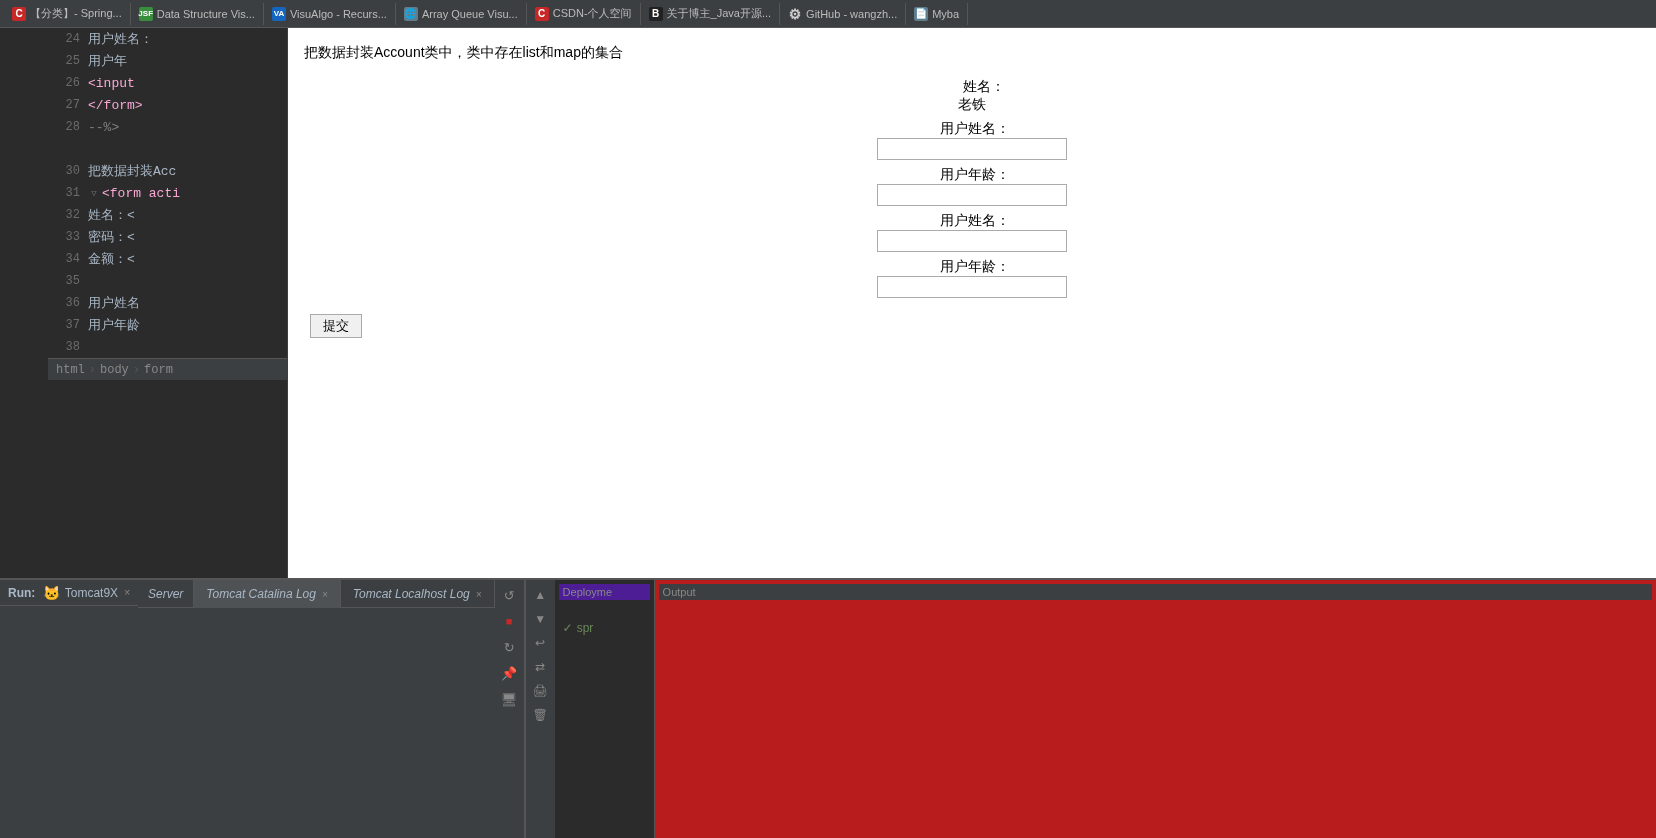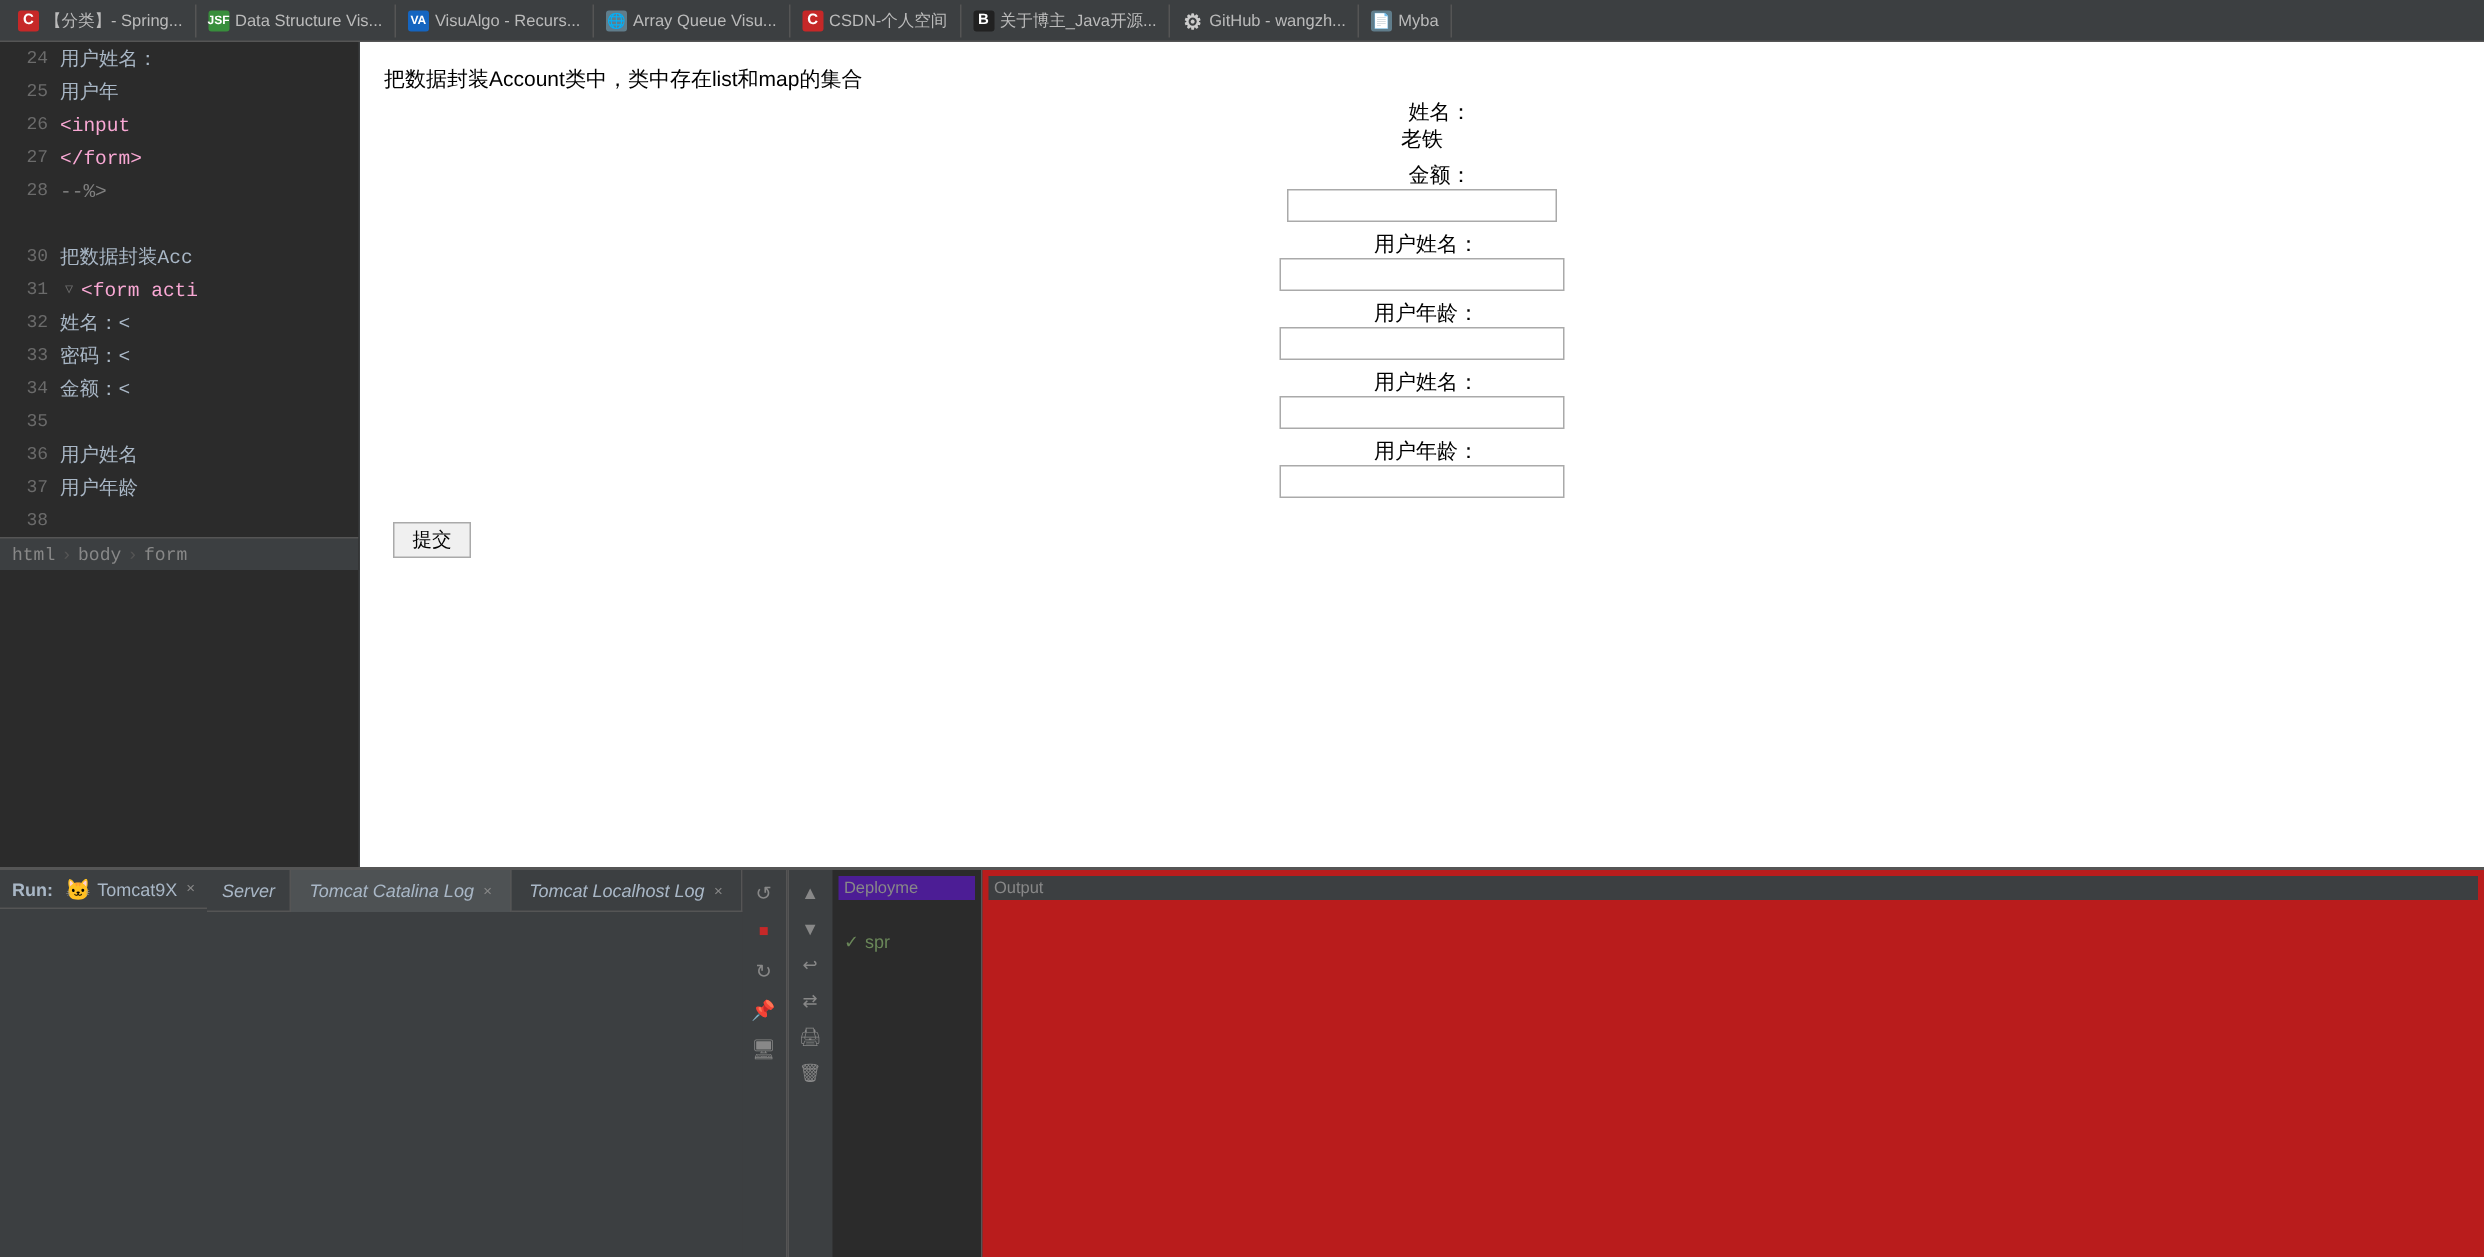--- a/index.html
+++ b/index.html
@@ -56,20 +56,21 @@
     .editor-panel {
       width: 240px;
       background: #2b2b2b;
       color: #a9b7c6;
       font-family: 'Consolas', 'Courier New', monospace;
       font-size: 13px;
       padding: 0;
       overflow: hidden;
       flex-shrink: 0;
       border-right: 1px solid #3c3f41;
+      margin-left: 48px;
     }
     .editor-line {
       display: flex;
       align-items: center;
       height: 22px;
       padding: 0 4px;
     }
     .line-num {
       width: 28px;
       text-align: right;
@@ -114,21 +115,21 @@
       flex: 1;
       background: white;
       color: black;
       font-size: 14px;
       padding: 16px;
       overflow: hidden;
       position: relative;
     }
     .form-title {
       font-size: 14px;
-      margin-bottom: 4px;
+      margin-bottom: 16px;
       color: #000;
     }
     .form-row {
       display: flex;
       align-items: center;
       margin-bottom: 6px;
       flex-direction: column;
     }
     .form-label {
       width: 70px;
@@ -413,24 +414,20 @@
     </div>
   </div>
 
   <div class="browser-panel">
     <div class="form-title">把数据封装Account类中，类中存在list和map的集合</div>
 
     <div class="form-row">
       <span class="form-label">姓名：</span>
       <span style="font-size:14px;color:#000;">老铁</span>
     </div>
-    <div class="form-row">
-      <span class="form-label">金额：</span>
-      <input class="form-input" type="text" style="">
-    </div>
 
     <div class="form-row">
       <span class="form-label" style="width:80px;">用户姓名：</span>
       <input class="form-input" type="text" style="width: 190px;">
     </div>
     <div class="form-row">
       <span class="form-label" style="width:80px;">用户年龄：</span>
       <input class="form-input" type="text" style="width: 190px;">
     </div>
     <div class="form-row">

